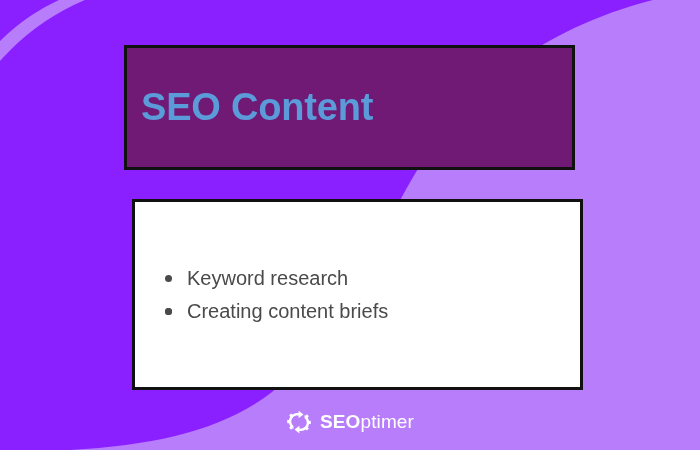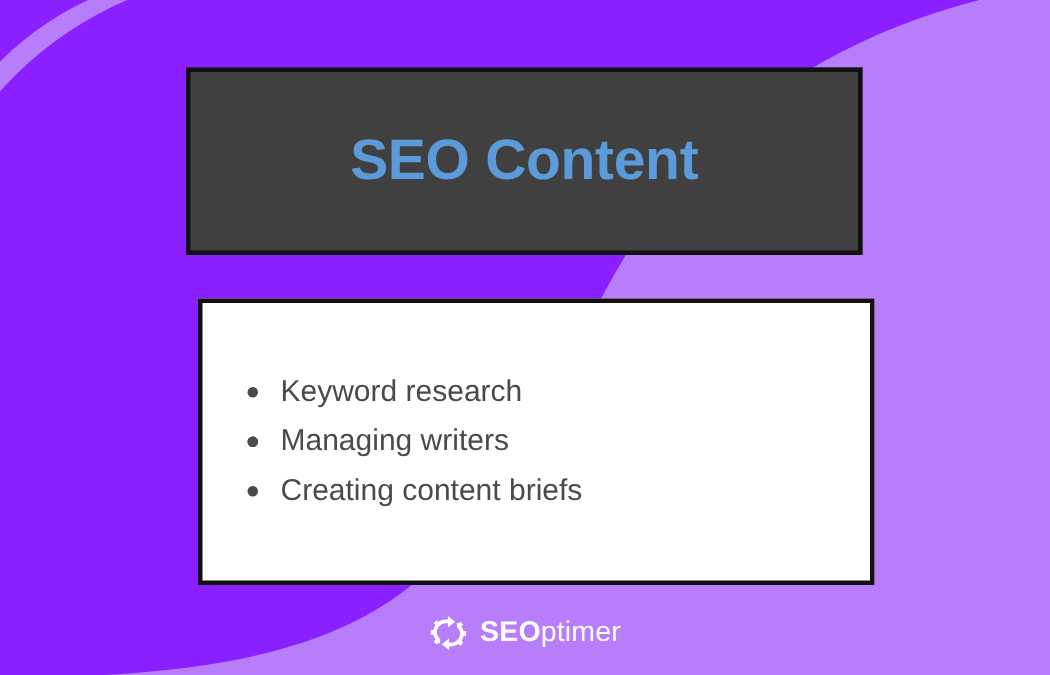--- a/index.html
+++ b/index.html
@@ -25,26 +25,25 @@
     pointer-events: none;
   }
 
   
   .title-card {
     position: absolute;
     left: 124px;
     top: 45px;
     width: 451px;
     height: 125px;
-    background: #404040;
+    background: #701a75;
     border: 3px solid #111111;
     box-sizing: border-box;
     display: flex;
     align-items: center;
-    justify-content: center;
     z-index: 5;
   }
   .title-text {
     color: #5B9BD9;
     font-size: 38px;
     font-weight: bold;
     line-height: 1.32;
     text-align: center;
     letter-spacing: -0.2px;
     padding: 0 14px;
@@ -141,24 +140,20 @@
     <ul class="skills-list">
       <li>
         <span class="bullet"></span>
         <span>Keyword research</span>
       </li>
       <li>
         <span class="bullet"></span>
       </li>
       <li>
         <span class="bullet"></span>
-        <span>Managing writers</span>
-      </li>
-      <li>
-        <span class="bullet"></span>
         <span>Creating content briefs</span>
       </li>
     </ul>
   </div>
 
   <div class="logo">
     <svg class="logo-mark" viewBox="0 0 64 64" xmlns="http://www.w3.org/2000/svg" aria-hidden="true">
       <g fill="#ffffff">
 
         <path d="M28 10 C16 10 7 19 7 31 C7 39 11.5 45.8 18.2 49.2 L18.2 41.5

